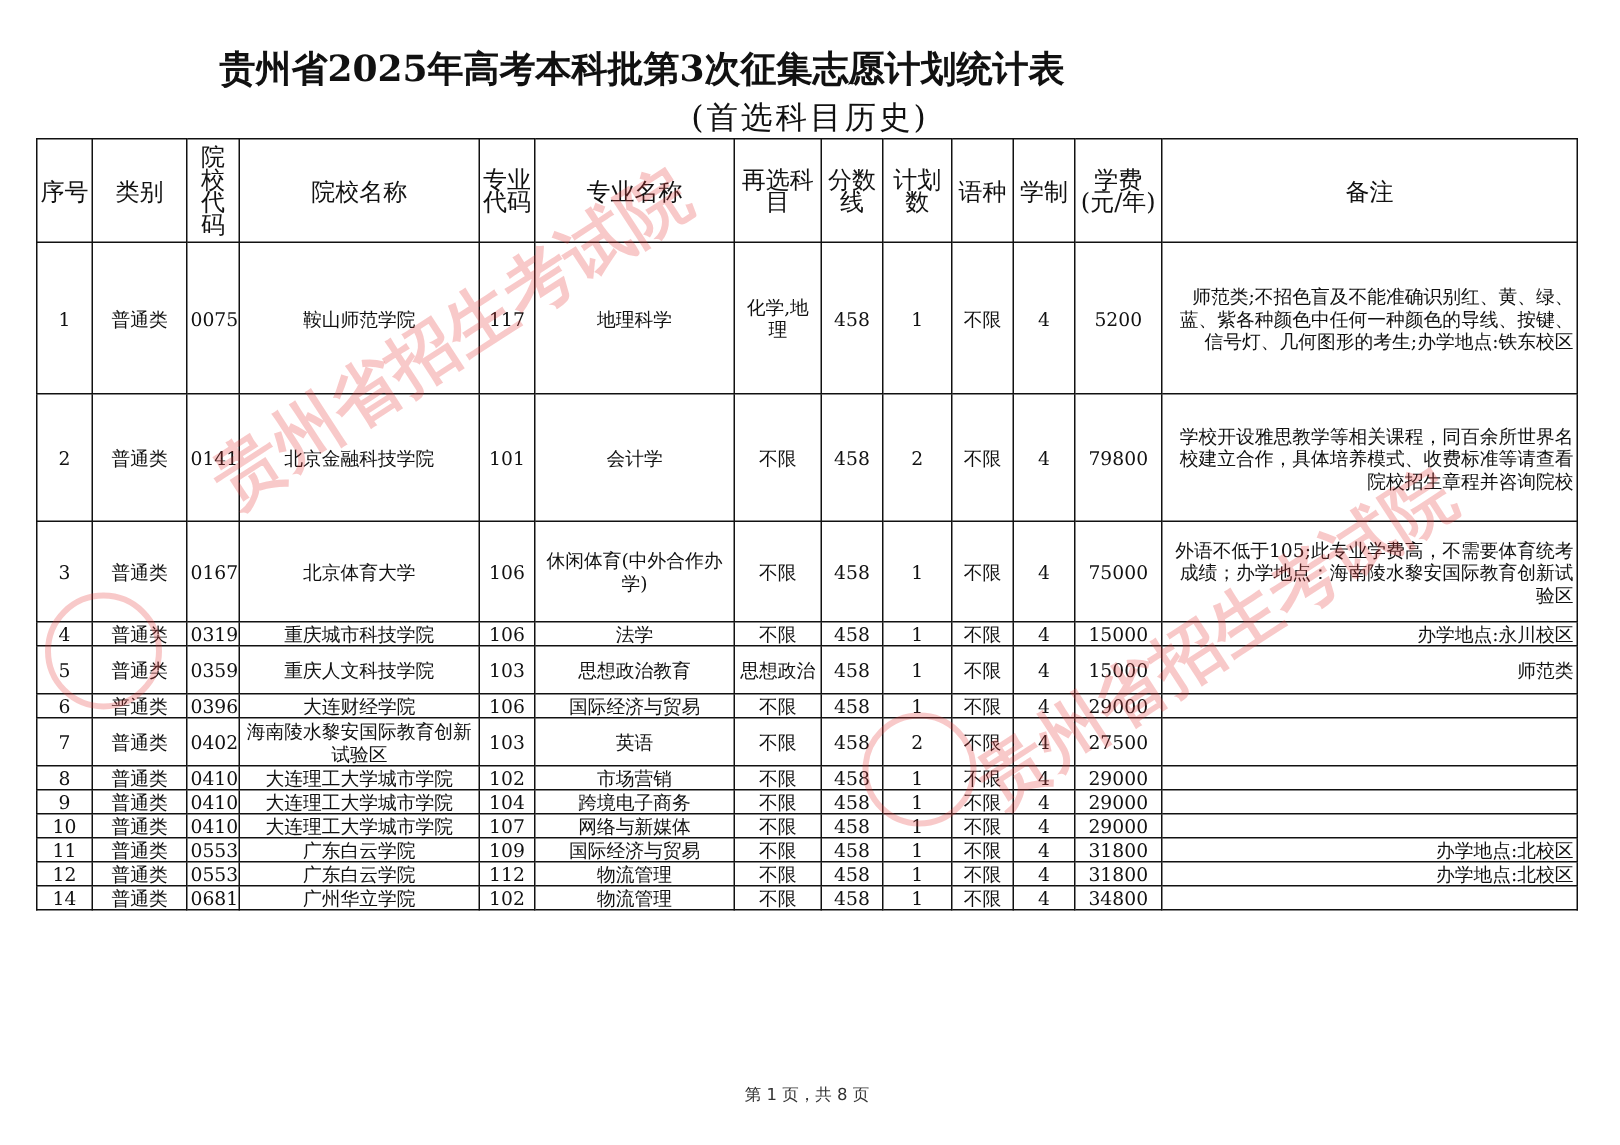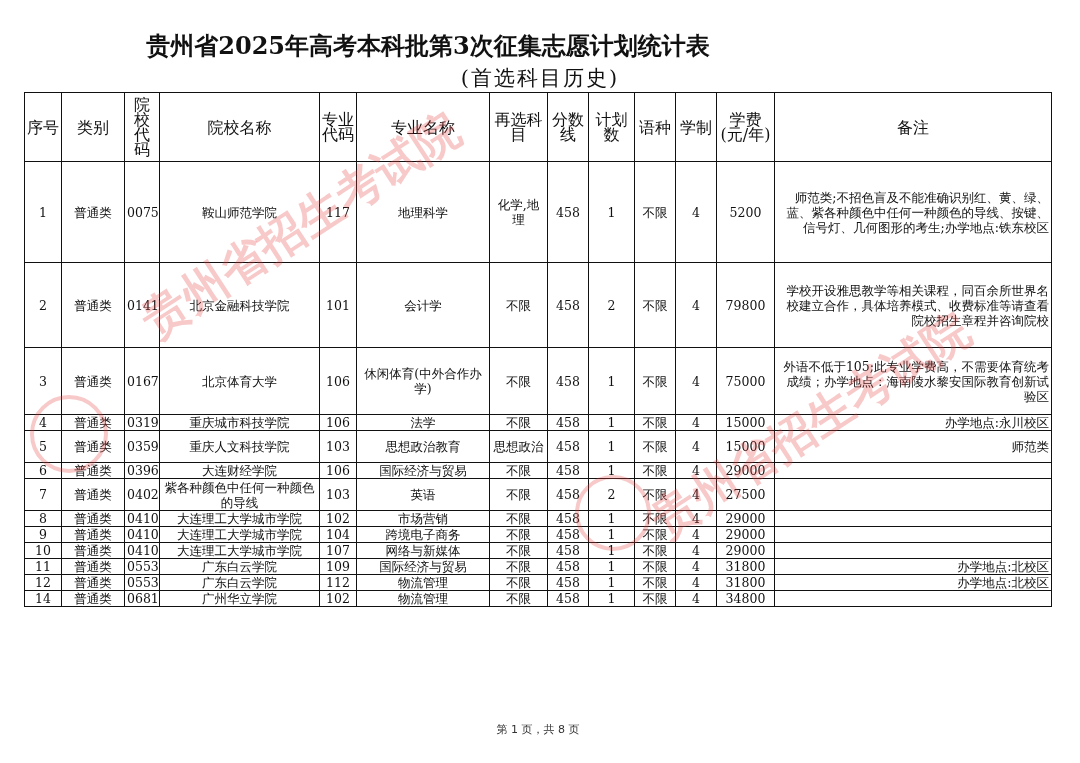--- a/index.html
+++ b/index.html
@@ -158,21 +158,21 @@
         <td>1</td>
         <td>不限</td>
         <td>4</td>
         <td>29000</td>
         <td class="note"></td>
       </tr>
       <tr class="med">
         <td>7</td>
         <td>普通类</td>
         <td class="left">0402</td>
-        <td>紫各种颜色中任何一种颜色的导线</td>
+        <td>海南陵水黎安国际教育创新试验区</td>
         <td>103</td>
         <td>英语</td>
         <td>不限</td>
         <td>458</td>
         <td>2</td>
         <td>不限</td>
         <td>4</td>
         <td>27500</td>
         <td class="note"></td>
       </tr>

